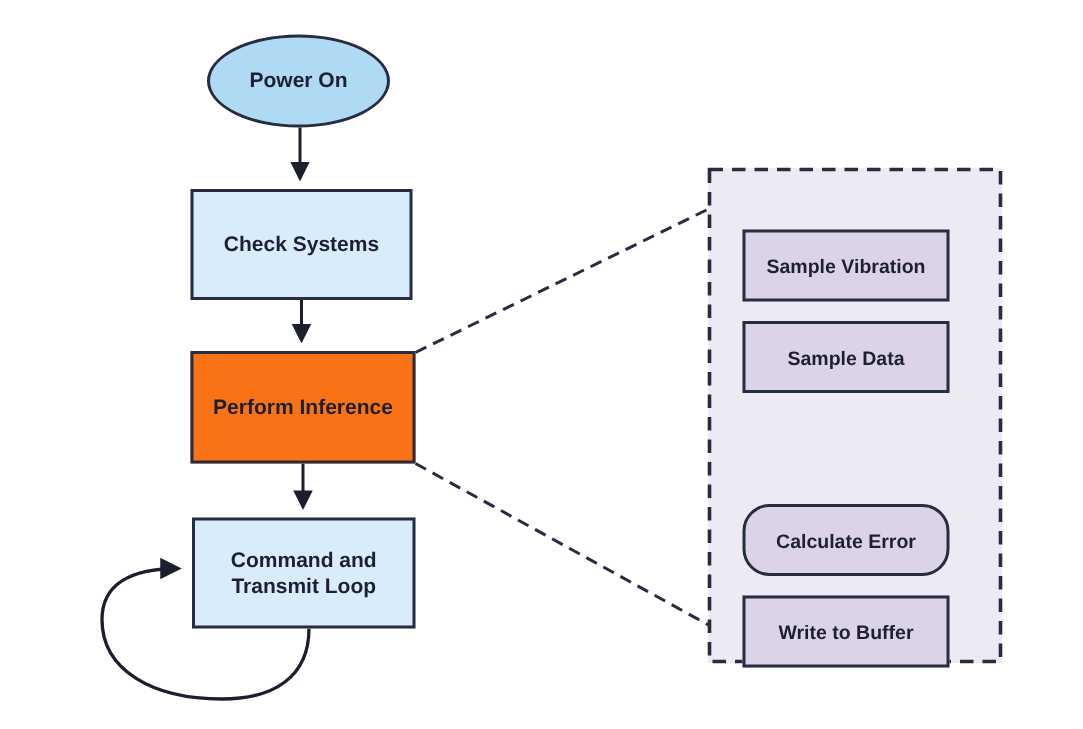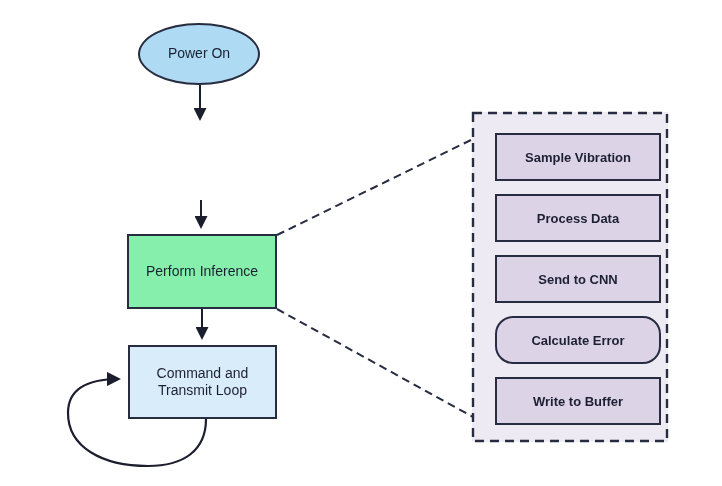--- a/index.html
+++ b/index.html
@@ -17,59 +17,60 @@
     width: 722px; height: 486px;
     z-index: 1;
     pointer-events: none;
   }
   .node {
     position: absolute;
     display: flex;
     align-items: center;
     justify-content: center;
     text-align: center;
-    font-weight: normal;
+    font-weight: bold;
     font-size: 14px;
     line-height: 1.25;
     color: #1d2033;
     border: 2px solid #272c40;
     box-sizing: border-box;
     z-index: 2;
   }
   .node-ellipse {
     left: 138px; top: 23px;
     width: 122px; height: 62px;
     border-radius: 50%;
     background: #aedaf3;
   }
   .node-check     { left: 127px; top: 126px; width: 148px; height: 74px; background: #d9ecfa; }
-  .node-inference { left: 127px; top: 234px; width: 150px; height: 75px; background: #86efac; }
+  .node-inference { left: 127px; top: 234px; width: 150px; height: 75px; background: #f97316; }
   .node-command   { left: 128px; top: 345px; width: 149px; height: 74px; background: #d9ecfa; padding: 0 22px; }
   .panel-bg {
     position: absolute;
     left: 472px; top: 112px;
     width: 196px; height: 330px;
     background: #edeaf3;
     z-index: 0;
   }
   .sub-box {
     position: absolute;
     left: 495px;
-    width: 166px; height: 48px;
+    width: 138px; height: 48px;
     background: #ddd3e7;
     border: 2px solid #272c40;
     box-sizing: border-box;
     display: flex;
     align-items: center;
     justify-content: center;
     text-align: center;
     font-weight: bold;
     font-size: 13px;
     color: #1d2033;
     z-index: 2;
+    margin-top: 20px;
   }
   .sub-box-0 { top: 133px; }
   .sub-box-1 { top: 194px; }
   .sub-box-2 { top: 255px; }
   .sub-box-3 { top: 316px; border-radius: 18px; }
   .sub-box-4 { top: 377px; text-align: center; }
 </style>
 </head>
 <body>
 
@@ -93,28 +94,28 @@
     <path d="M 206 419 C 206 451, 183 466, 148 466 C 102 466, 68 447, 68 413 C 68 389, 88 379, 119 379" fill="none" stroke="#1b1e2d" stroke-width="2.2" marker-end="url(#arrowhead)"></path>
 
     <line x1="277" y1="235" x2="473" y2="139" stroke="#272c40" stroke-width="2" stroke-dasharray="8 5"></line>
     <line x1="277" y1="309" x2="473" y2="417" stroke="#272c40" stroke-width="2" stroke-dasharray="8 5"></line>
 
     <rect x="473" y="113" width="194" height="328" fill="none" stroke="#272c40" stroke-width="2.4" stroke-dasharray="9 6"></rect>
   </svg>
 
   <div class="node node-ellipse">Power On</div>
 
+  <div class="node node-check">Check Systems</div>
 
   <div class="node node-inference">Perform Inference</div>
 
   <div class="node node-command">Command and Transmit Loop</div>
 
   <div class="sub-box sub-box-0">Sample Vibration</div>
 
-  <div class="sub-box sub-box-1">Process Data</div>
+  <div class="sub-box sub-box-1">Sample Data</div>
 
-  <div class="sub-box sub-box-2">Send to CNN</div>
 
   <div class="sub-box sub-box-3">Calculate Error</div>
 
   <div class="sub-box sub-box-4">Write to Buffer</div>
 
 </div>
 
 </body></html>

